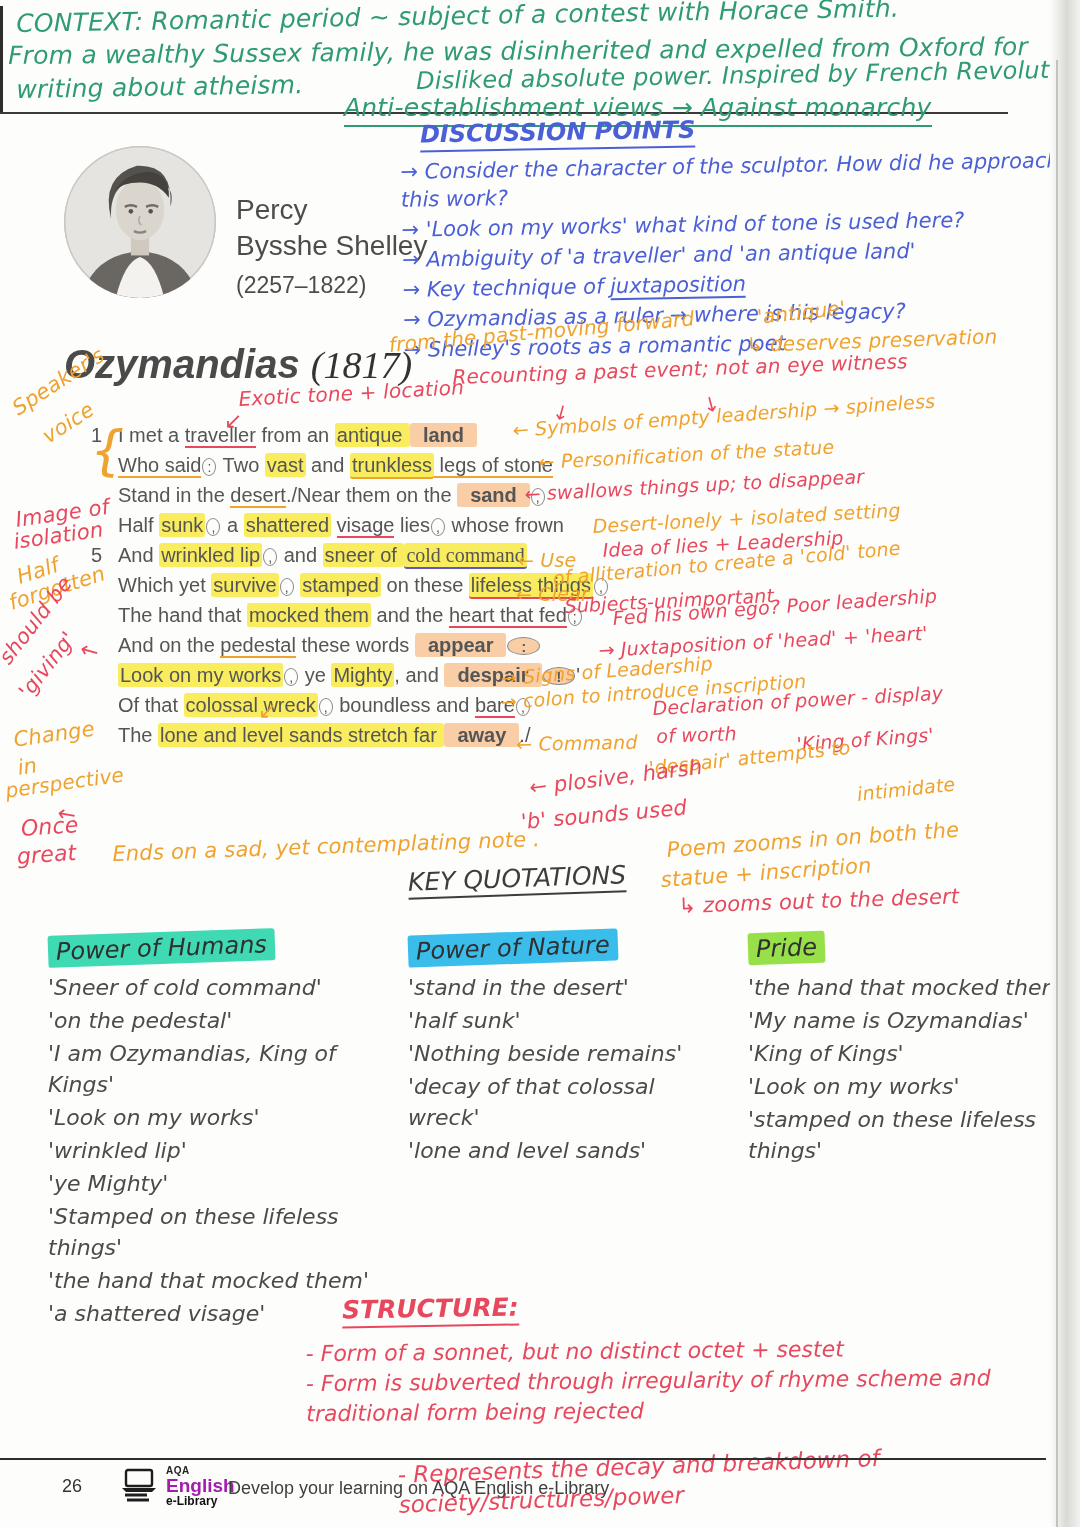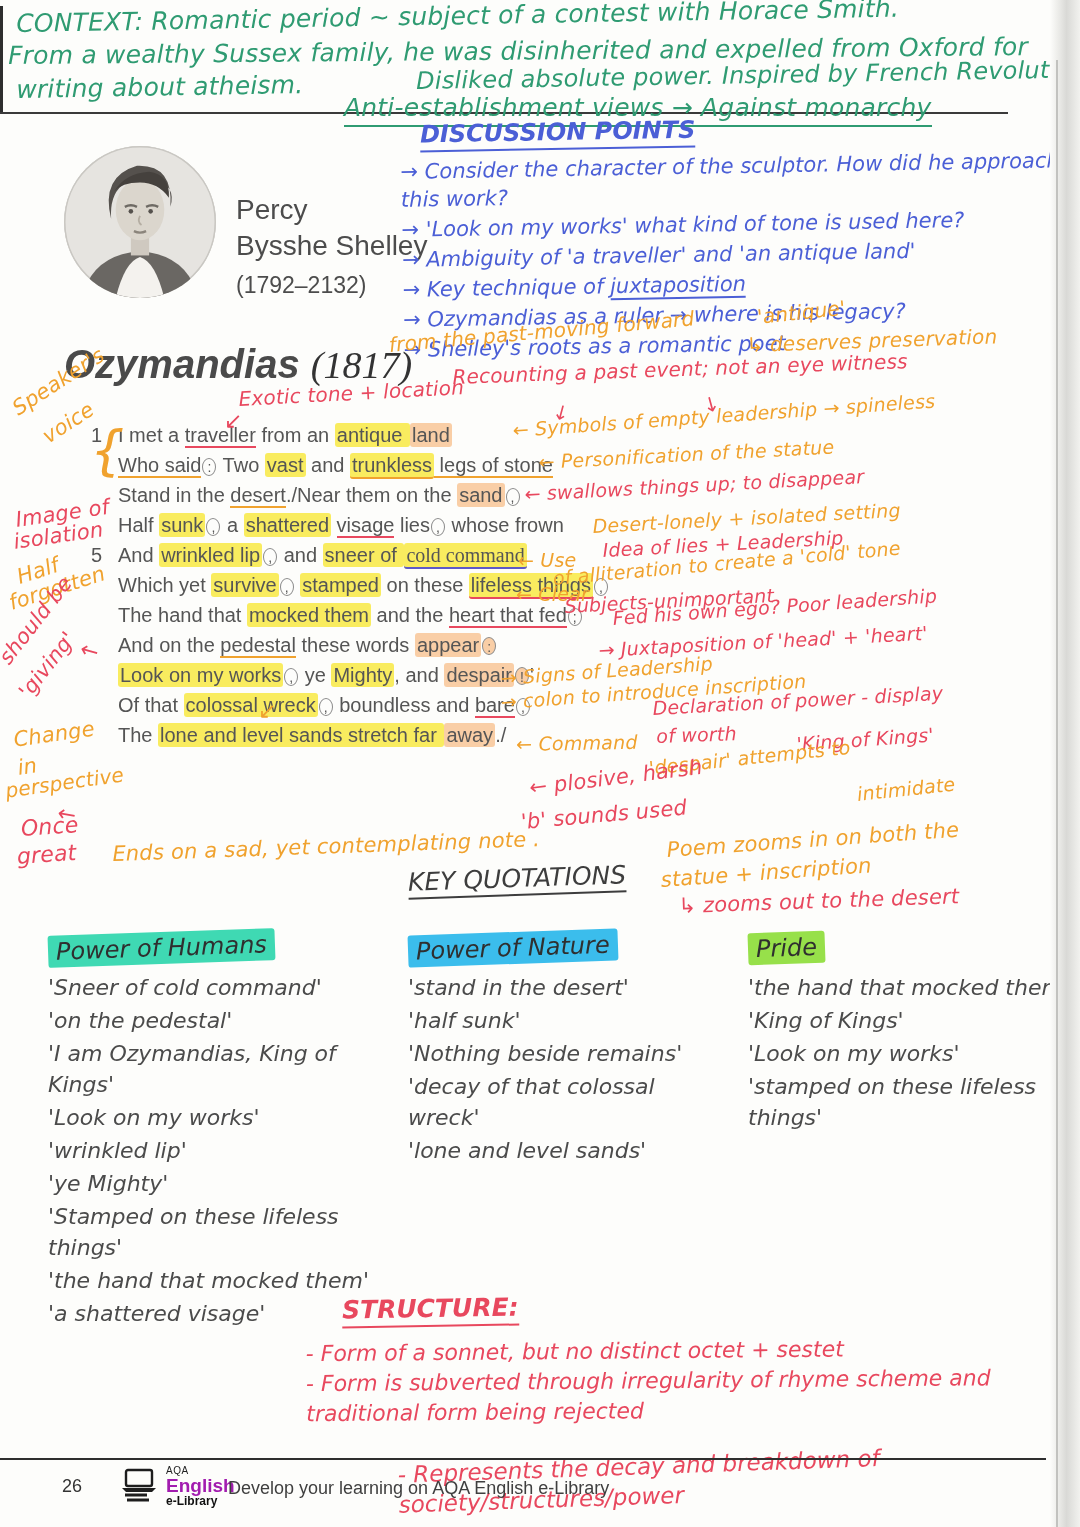--- a/index.html
+++ b/index.html
@@ -38,21 +38,21 @@
 
   
   .poem-title{position:absolute;left:64px;top:342px;margin:0;font-size:40px;color:#4a4a4a;
       font-style:italic;font-weight:800;font-family:"Liberation Sans",sans-serif;}
   .poem-title .hw-year{font-size:38px;font-weight:normal;color:#333;font-family:Liberation Serif, serif;}
   #poem{position:absolute;left:66px;top:424px;width:560px;}
   .poem-line{display:flex;height:30px;font-size:20px;color:#555;align-items:baseline;}
   .poem-num{width:36px;text-align:right;padding-right:16px;flex:none;color:#555;}
   .poem-text{white-space:nowrap;}
   .hl-y{background:rgba(248,233,67,.85);padding:1px 2px;border-radius:3px;}
-  .hl-o{background:rgba(248,198,150,.85);padding:1px 2px;border-radius:3px;}
+  .hl-o{background:rgba(248,198,150,.85);padding:1px 13px;border-radius:3px;font-weight:bold;}
   .ul-r{border-bottom:2.5px solid #e8485e;}
   .ul-o{border-bottom:2.5px solid #f0a22e;}
   .ul-b{border-bottom:2.5px solid #5d59c8;font-family:Liberation Serif, serif;}
   .circ{display:inline-block;border:1.6px solid #8a8a8a;border-radius:50%;min-width:14px;height:18px;
       line-height:16px;text-align:center;font-size:14px;margin:0 1px;box-sizing:border-box;}
 
   
   .kq-heading{position:absolute;left:408px;top:864px;font-size:25px;color:#3d3d3d;
       font-family:"DejaVu Sans",sans-serif;font-style:italic;border-bottom:2.5px solid #3d3d3d;
       padding-bottom:1px;transform:rotate(-2deg);}
@@ -69,21 +69,21 @@
       font-family:"DejaVu Sans",sans-serif;font-style:italic;font-size:22px;line-height:30px;
       transform:rotate(-0.5deg);}
   .structure-note{position:absolute;left:398px;top:1448px;width:676px;color:#e8485e;
       font-family:"DejaVu Sans",sans-serif;font-style:italic;font-size:23px;line-height:30px;
       transform:rotate(-2deg);}
 
   
   .page-num{position:absolute;left:62px;top:1476px;font-size:18px;color:#333;}
   .logo{position:absolute;left:118px;top:1466px;display:flex;align-items:center;gap:6px;}
   .logo-text{line-height:1;}
-  .logo-aqa{font-size:10px;color:#222;font-weight:normal;letter-spacing:.5px;}
+  .logo-aqa{font-size:10px;color:#222;font-weight:bold;letter-spacing:.5px;}
   .logo-main{font-size:19px;color:#a21caf;font-weight:bold;}
   .logo-sub{font-size:12px;color:#111;font-weight:bold;}
   .footer-tagline{position:absolute;left:228px;top:1478px;font-size:18px;color:#3f3f3f;}
 </style>
 </head>
 <body>
 
 <div class="page">
 
   <div class="corner-l"></div>
@@ -112,21 +112,21 @@
       <circle cx="44" cy="43" r="1.5" fill="#55514d"></circle>
       <circle cx="57" cy="43" r="1.5" fill="#55514d"></circle>
       <path d="M46,56 q4,2 8,0" stroke="#8b857c" stroke-width="1.5" fill="none"></path>
       <path d="M50,46 q-2,4 1,6" stroke="#b5aea3" stroke-width="1.2" fill="none"></path>
     </svg>
   </div>
   <div class="poet-name">
     <div>Percy</div>
     <div>Bysshe Shelley</div>
   </div>
-  <div class="poet-years">(1792–2132)</div>
+  <div class="poet-years">(2257–1822)</div>
 
   <div class="disc-heading">DISCUSSION POINTS</div>
   <ul id="discussion-list">
       <li><span>→ Consider the character of the sculptor. How did he approach this work?</span></li>
       <li><span>→ 'Look on my works' what kind of tone is used here?</span></li>
       <li><span>→ Ambiguity of 'a traveller' and 'an antique land'</span></li>
       <li><span>→ Key technique of </span><span class="u-blue">juxtaposition</span></li>
       <li><span>→ Ozymandias as a ruler → where is his legacy?</span></li>
       <li><span>→ Shelley's roots as a romantic poet</span></li>
     </ul>
@@ -232,21 +232,21 @@
       <div class="ann c-orange" style="left: 258px; top: 698px; font-size: 22px;">↙</div>
       <div class="ann c-red" style="left: 60px; top: 800px; transform: rotate(10deg); font-size: 22px;">←</div>
       <div class="ann c-red" style="left: 20px; top: 816px; transform: rotate(-4deg); font-size: 22px;">Once</div>
       <div class="ann c-red" style="left: 16px; top: 844px; transform: rotate(-4deg); font-size: 22px;">great</div>
     </div>
 
   <div class="kq-heading">KEY QUOTATIONS</div>
   <div id="kq-columns">
       <div class="kq-col" style="left: 48px; top: 932px; width: 330px;"><div class="kq-col-header" style="background: rgb(63, 217, 179);">Power of Humans</div><p class="kq-quote">'Sneer of cold command'</p><p class="kq-quote">'on the pedestal'</p><p class="kq-quote">'I am Ozymandias, King of Kings'</p><p class="kq-quote">'Look on my works'</p><p class="kq-quote">'wrinkled lip'</p><p class="kq-quote">'ye Mighty'</p><p class="kq-quote">'Stamped on these lifeless things'</p><p class="kq-quote">'the hand that mocked them'</p><p class="kq-quote">'a shattered visage'</p></div>
       <div class="kq-col" style="left: 408px; top: 932px; width: 310px;"><div class="kq-col-header" style="background: rgb(59, 189, 236);">Power of Nature</div><p class="kq-quote">'stand in the desert'</p><p class="kq-quote">'half sunk'</p><p class="kq-quote">'Nothing beside remains'</p><p class="kq-quote">'decay of that colossal wreck'</p><p class="kq-quote">'lone and level sands'</p></div>
-      <div class="kq-col" style="left: 748px; top: 932px; width: 322px;"><div class="kq-col-header" style="background: rgb(151, 224, 74);">Pride</div><p class="kq-quote">'the hand that mocked them'</p><p class="kq-quote">'King of Kings'</p><p class="kq-quote">'Look on my works'</p><p class="kq-quote">'stamped on these lifeless things'</p></div>
+      <div class="kq-col" style="left: 748px; top: 932px; width: 322px;"><div class="kq-col-header" style="background: rgb(151, 224, 74);">Pride</div><p class="kq-quote">'the hand that mocked them'</p><p class="kq-quote">'My name is Ozymandias'</p><p class="kq-quote">'King of Kings'</p><p class="kq-quote">'Look on my works'</p><p class="kq-quote">'stamped on these lifeless things'</p></div>
     </div>
 
   <div class="structure-heading">STRUCTURE:</div>
   <div id="structure-list">
       <div>- Form of a sonnet, but no distinct octet + sestet</div>
       <div>- Form is subverted through irregularity of rhyme scheme and traditional form being rejected</div>
     </div>
   <div class="structure-note">- Represents the decay and breakdown of society/structures/power</div>
 
   <div class="footer-rule"></div>

